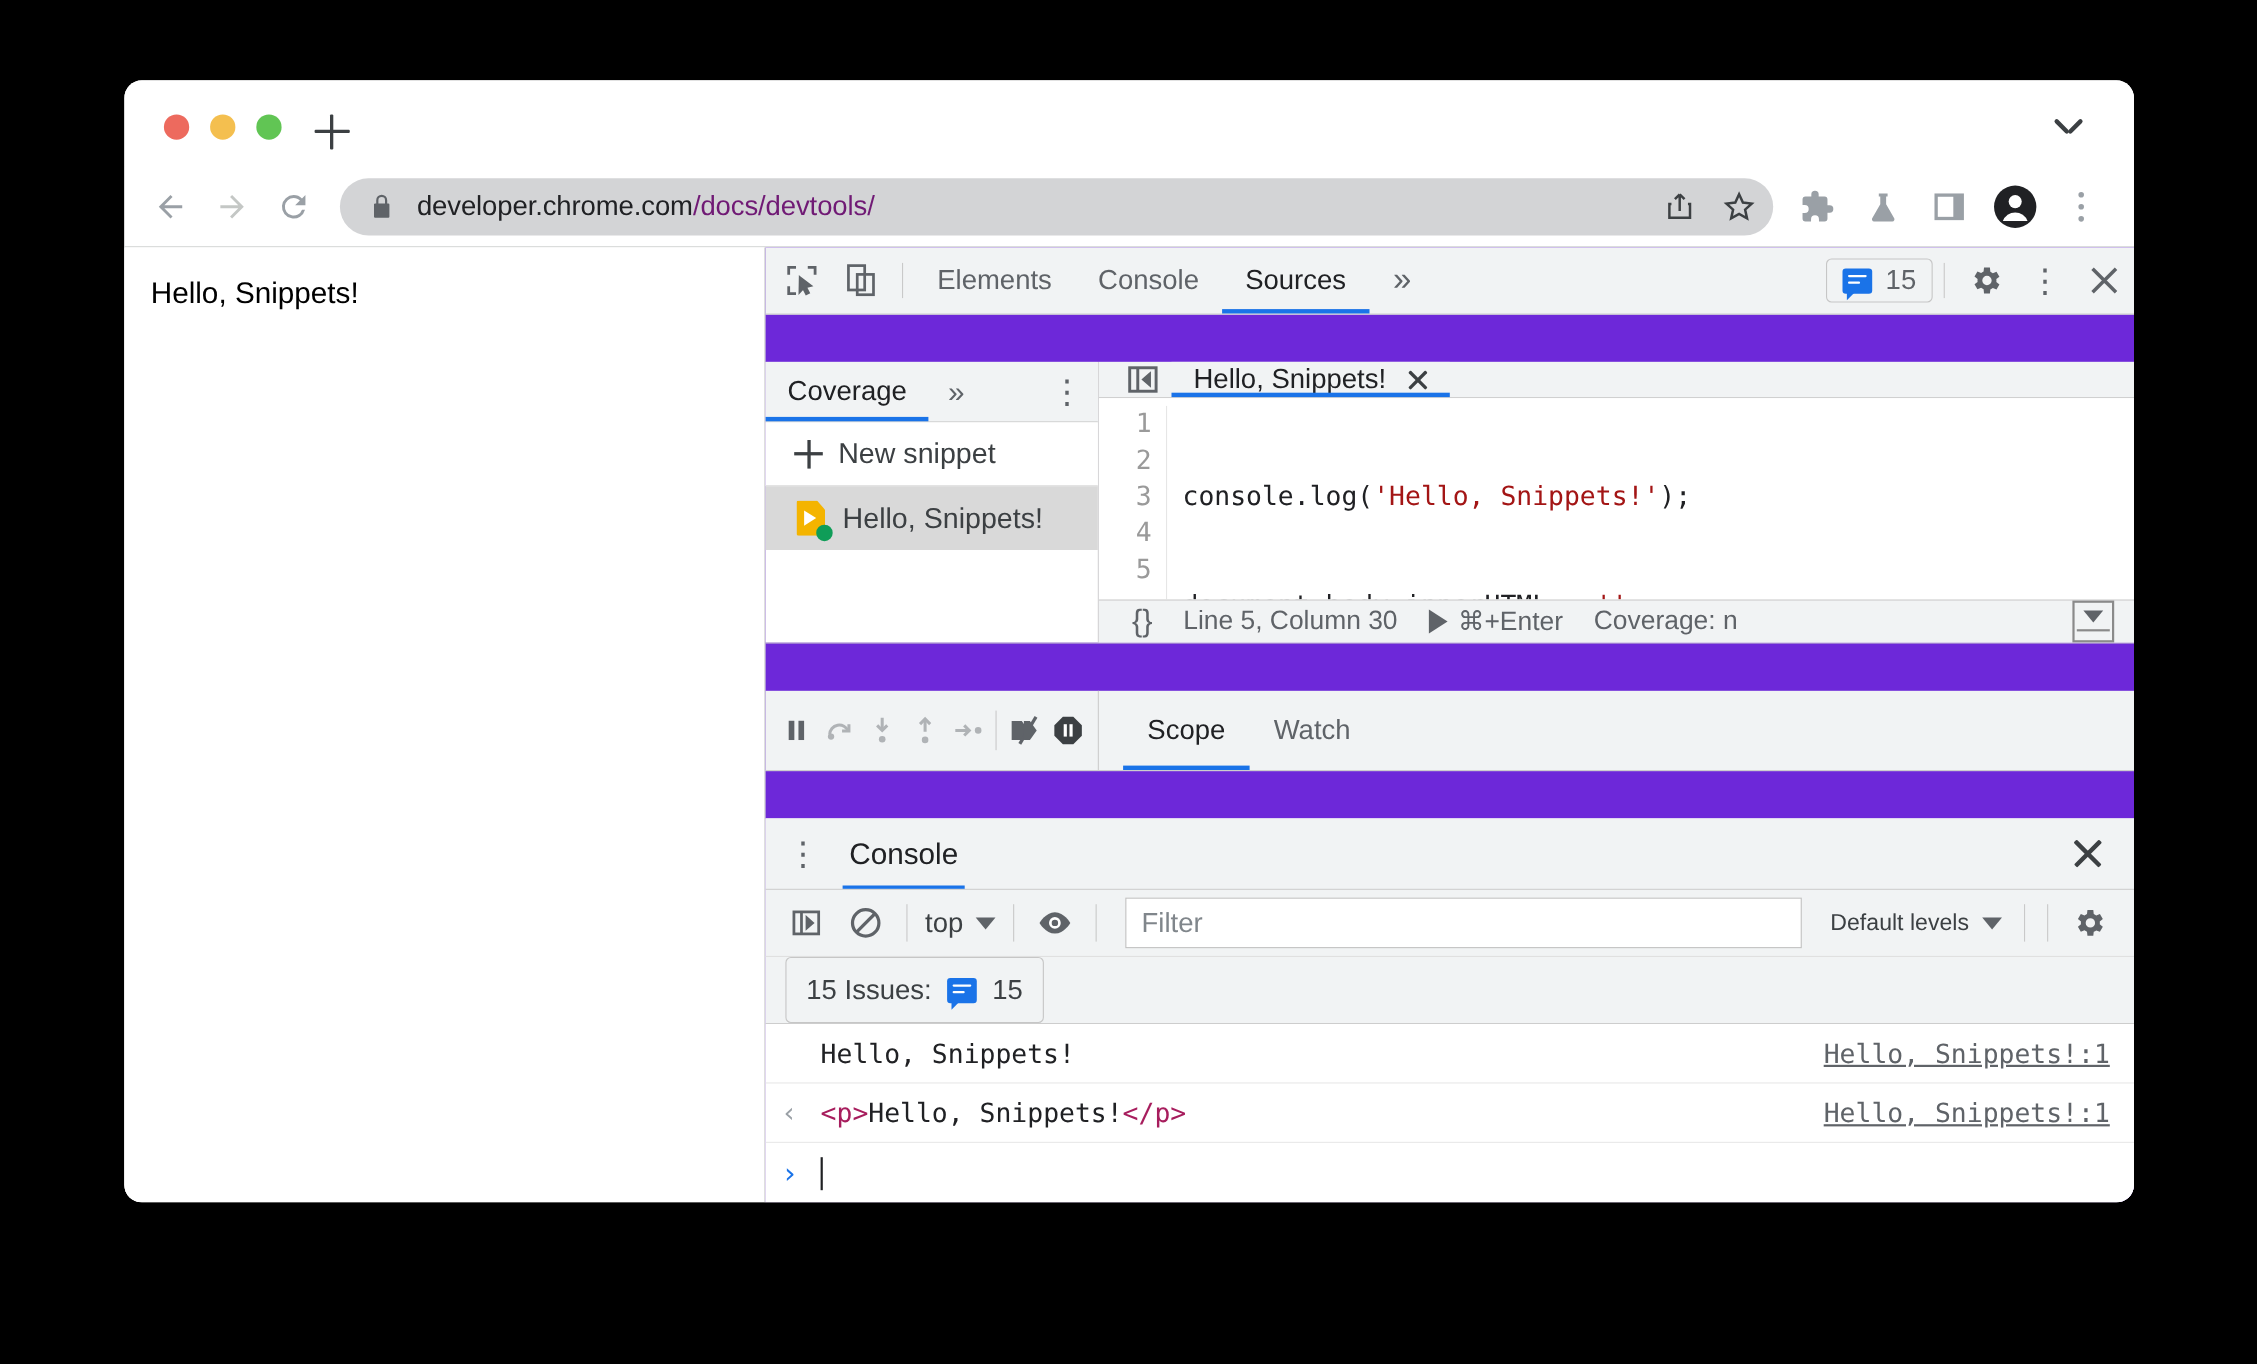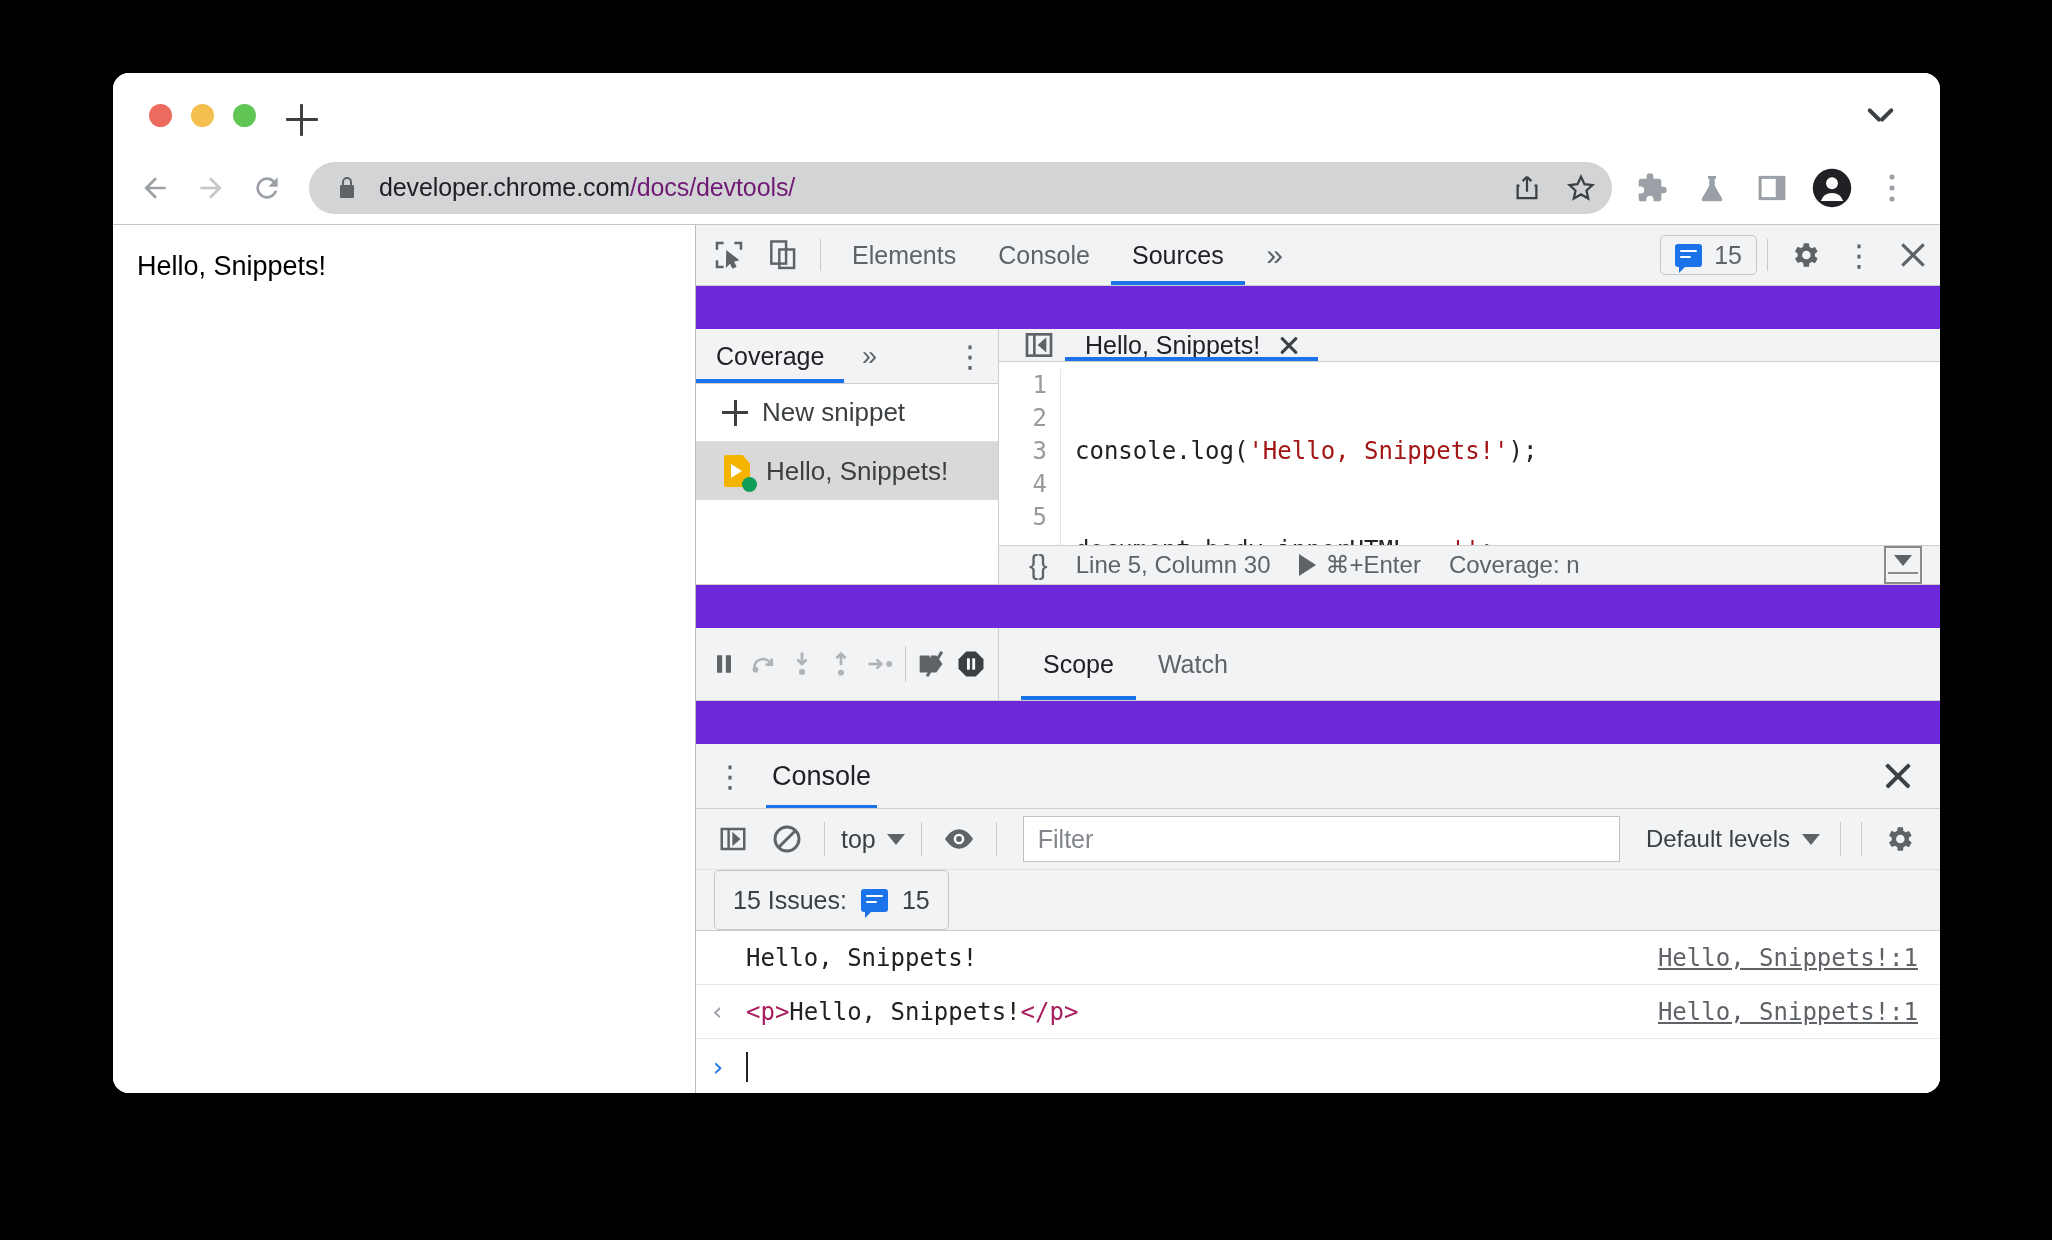--- a/index.html
+++ b/index.html
@@ -544,21 +544,21 @@
     margin: 0 16px;
     padding: 0 14px;
     font-size: 25px;
     color: #3c4043;
     font-family: "Liberation Sans", sans-serif;
     min-width: 0;
   }
   .filter-input::placeholder { color: #80868b; }
   .levels {
     display: flex; align-items: center; gap: 12px;
-    font-size: 24px; color: #3c4043;
+    font-size: 21px; color: #3c4043;
     padding: 0 10px; cursor: pointer; white-space: nowrap;
   }
 
   .issues-bar {
     height: 62px;
     background: #f1f3f4;
     border-bottom: 1px solid #cdcdcd;
     display: flex; 
     padding-left: 18px;
   }

